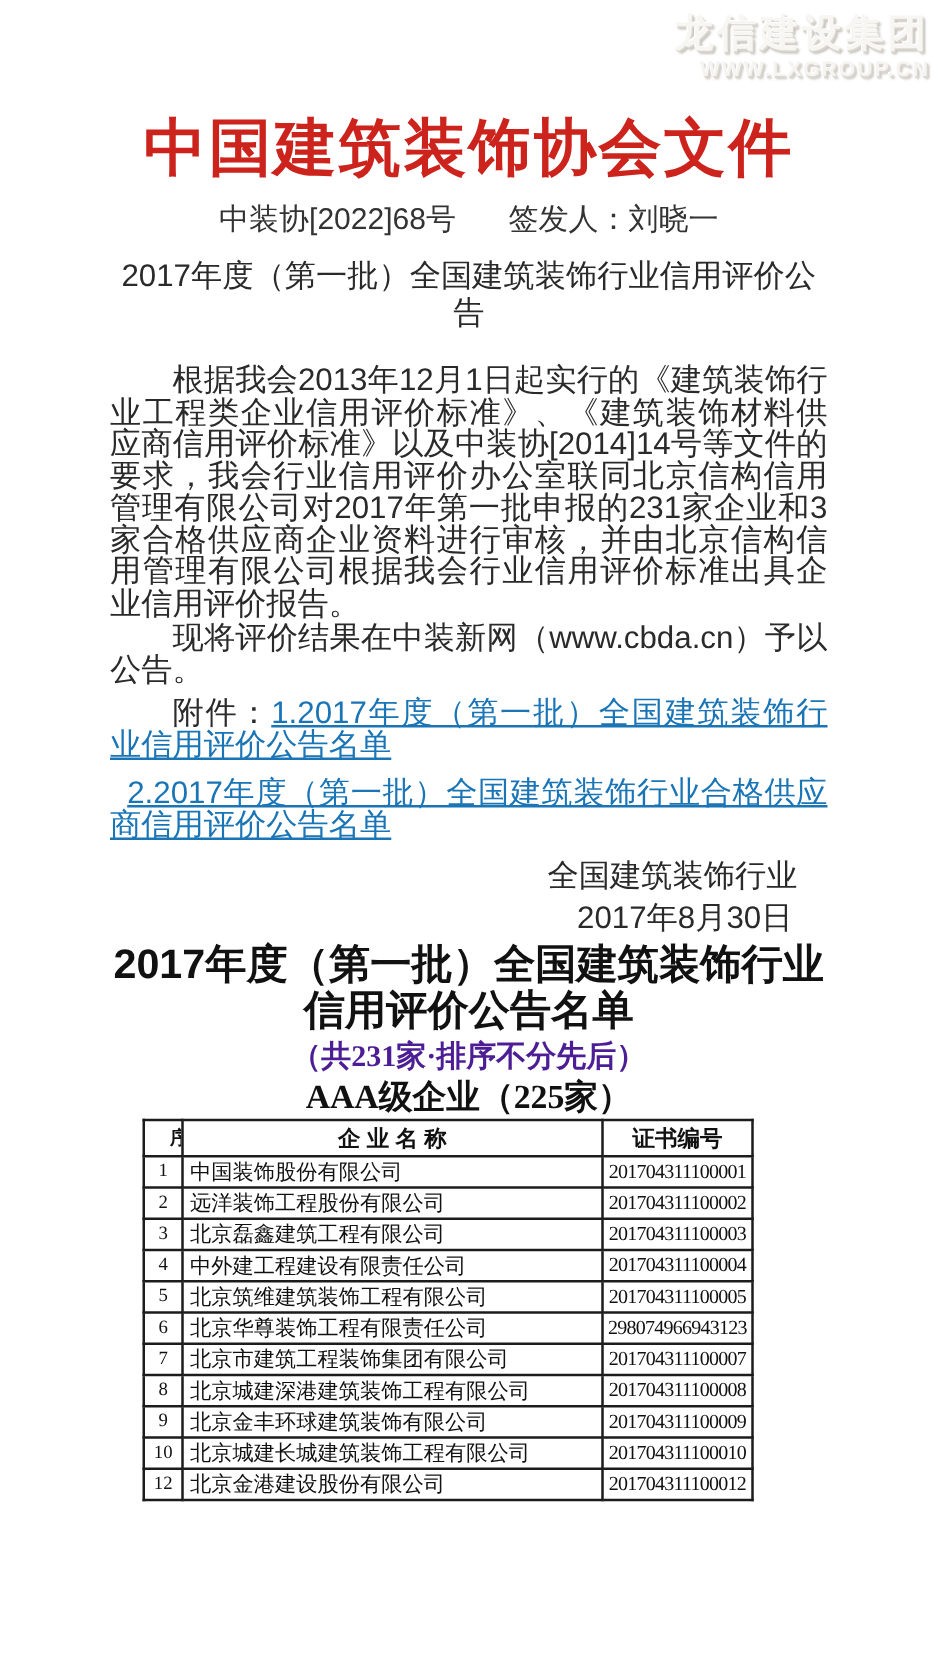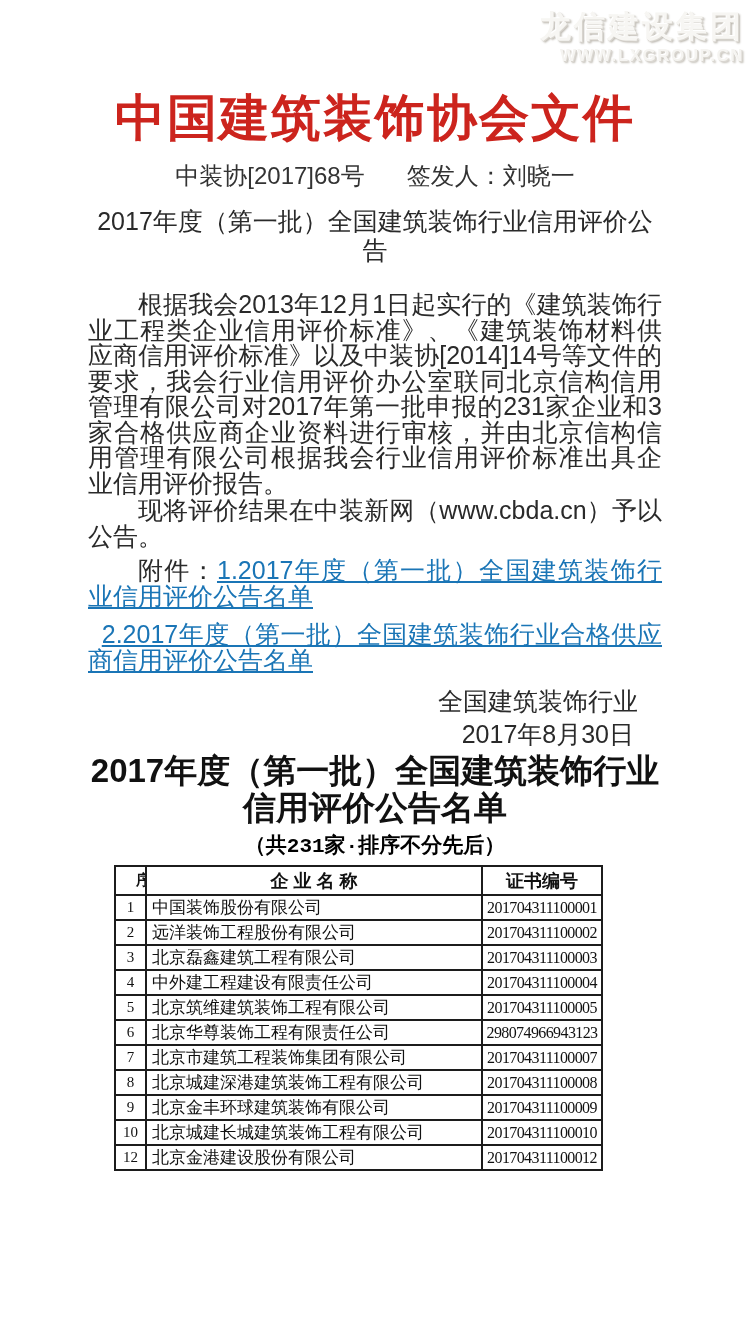--- a/index.html
+++ b/index.html
@@ -86,24 +86,24 @@
   .attach-title {
     margin-top: 2px;
     text-align: center;
     font-size: 33px; line-height: 37px;
     font-weight: bold;
     color: #111111;
   }
   .attach-count {
     margin-top: 5px;
     text-align: center;
-    font-family: Liberation Mono, monospace;
-    font-size: 21px; line-height: 31px;
-    font-weight: bold;
-    color: #000000;
+    font-family: Liberation Serif, serif;
+    font-size: 24px; line-height: 31px;
+    font-weight: bold;
+    color: #4c1d95;
   }
   .attach-grade {
     text-align: center;
     font-family: "Liberation Serif", serif;
     font-size: 27px; line-height: 30px;
     font-weight: bold;
     color: #111111;
   }
 
   
@@ -148,21 +148,21 @@
 <div class="page">
 
   <div class="watermark">
     <div class="wm-company">龙信建设集团</div>
     <div class="wm-site">WWW.LXGROUP.CN</div>
   </div>
 
   <h1 class="org-title">中国建筑装饰协会文件</h1>
 
   <div class="doc-meta">
-    <span>中装协[2017]68号</span><span class="issuer">签发人：刘晓一</span>
+    <span>中装协[2022]68号</span><span class="issuer">签发人：刘晓一</span>
   </div>
 
   <div class="content">
     <h2 class="notice-title">2017年度（第一批）全国建筑装饰行业信用评价公告</h2>
 
     <p class="para p1">根据我会2013年12月1日起实行的《建筑装饰行业工程类企业信用评价标准》、《建筑装饰材料供应商信用评价标准》以及中装协[2014]14号等文件的要求，我会行业信用评价办公室联同北京信构信用管理有限公司对2017年第一批申报的231家企业和3家合格供应商企业资料进行审核，并由北京信构信用管理有限公司根据我会行业信用评价标准出具企业信用评价报告。</p>
     <p class="para p2">现将评价结果在中装新网（www.cbda.cn）予以公告。</p>
 
     <p class="para attach-line"><span>附件：</span><a href="#" class="doc-link">1.2017年度（第一批）全国建筑装饰行业信用评价公告名单</a></p>
 
@@ -173,20 +173,21 @@
       <div class="sig-date">2017年8月30日</div>
     </div>
   </div>
 
   <div>
     <div class="attach-title">
       <div>2017年度（第一批）全国建筑装饰行业</div>
       <div>信用评价公告名单</div>
     </div>
     <div class="attach-count">（共231家·排序不分先后）</div>
+    <div class="attach-grade">AAA级企业（225家）</div>
 
     <table class="company-table">
       <colgroup>
         <col style="width:31px">
           <col style="width:336px">
           <col style="width:120px">
       </colgroup>
       <thead>
         <tr>
           <th class="col-index">序号</th>

